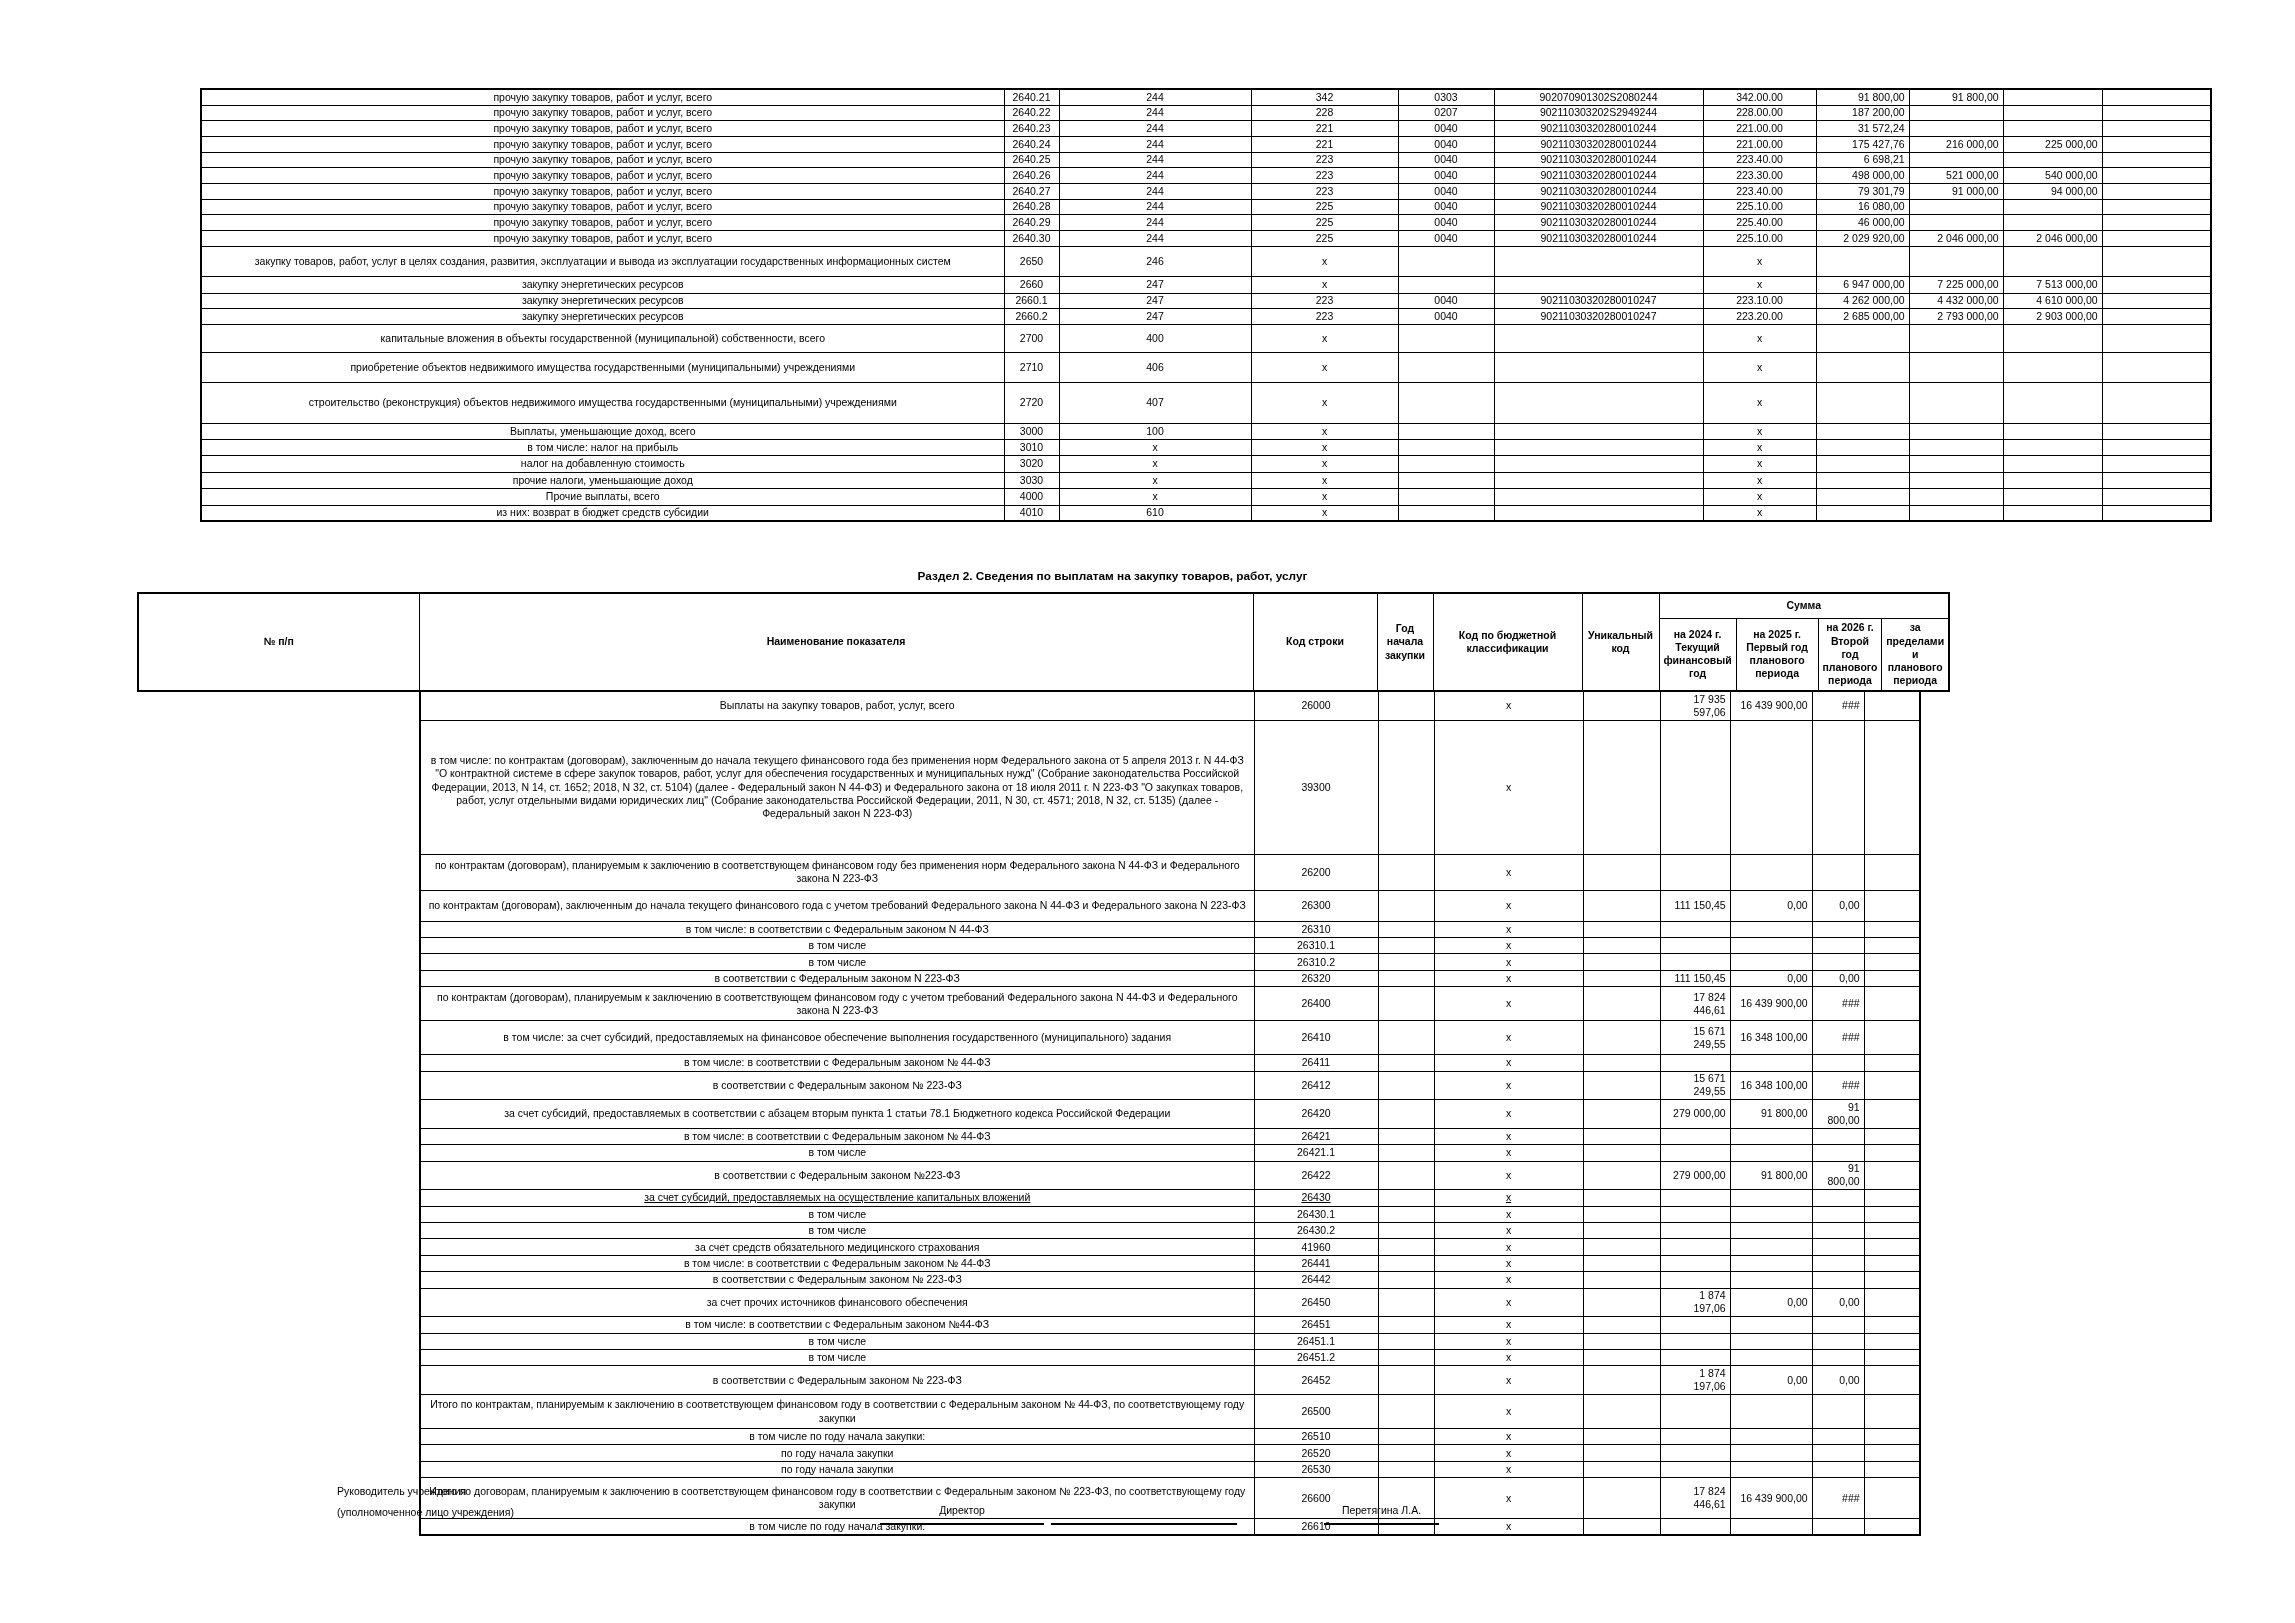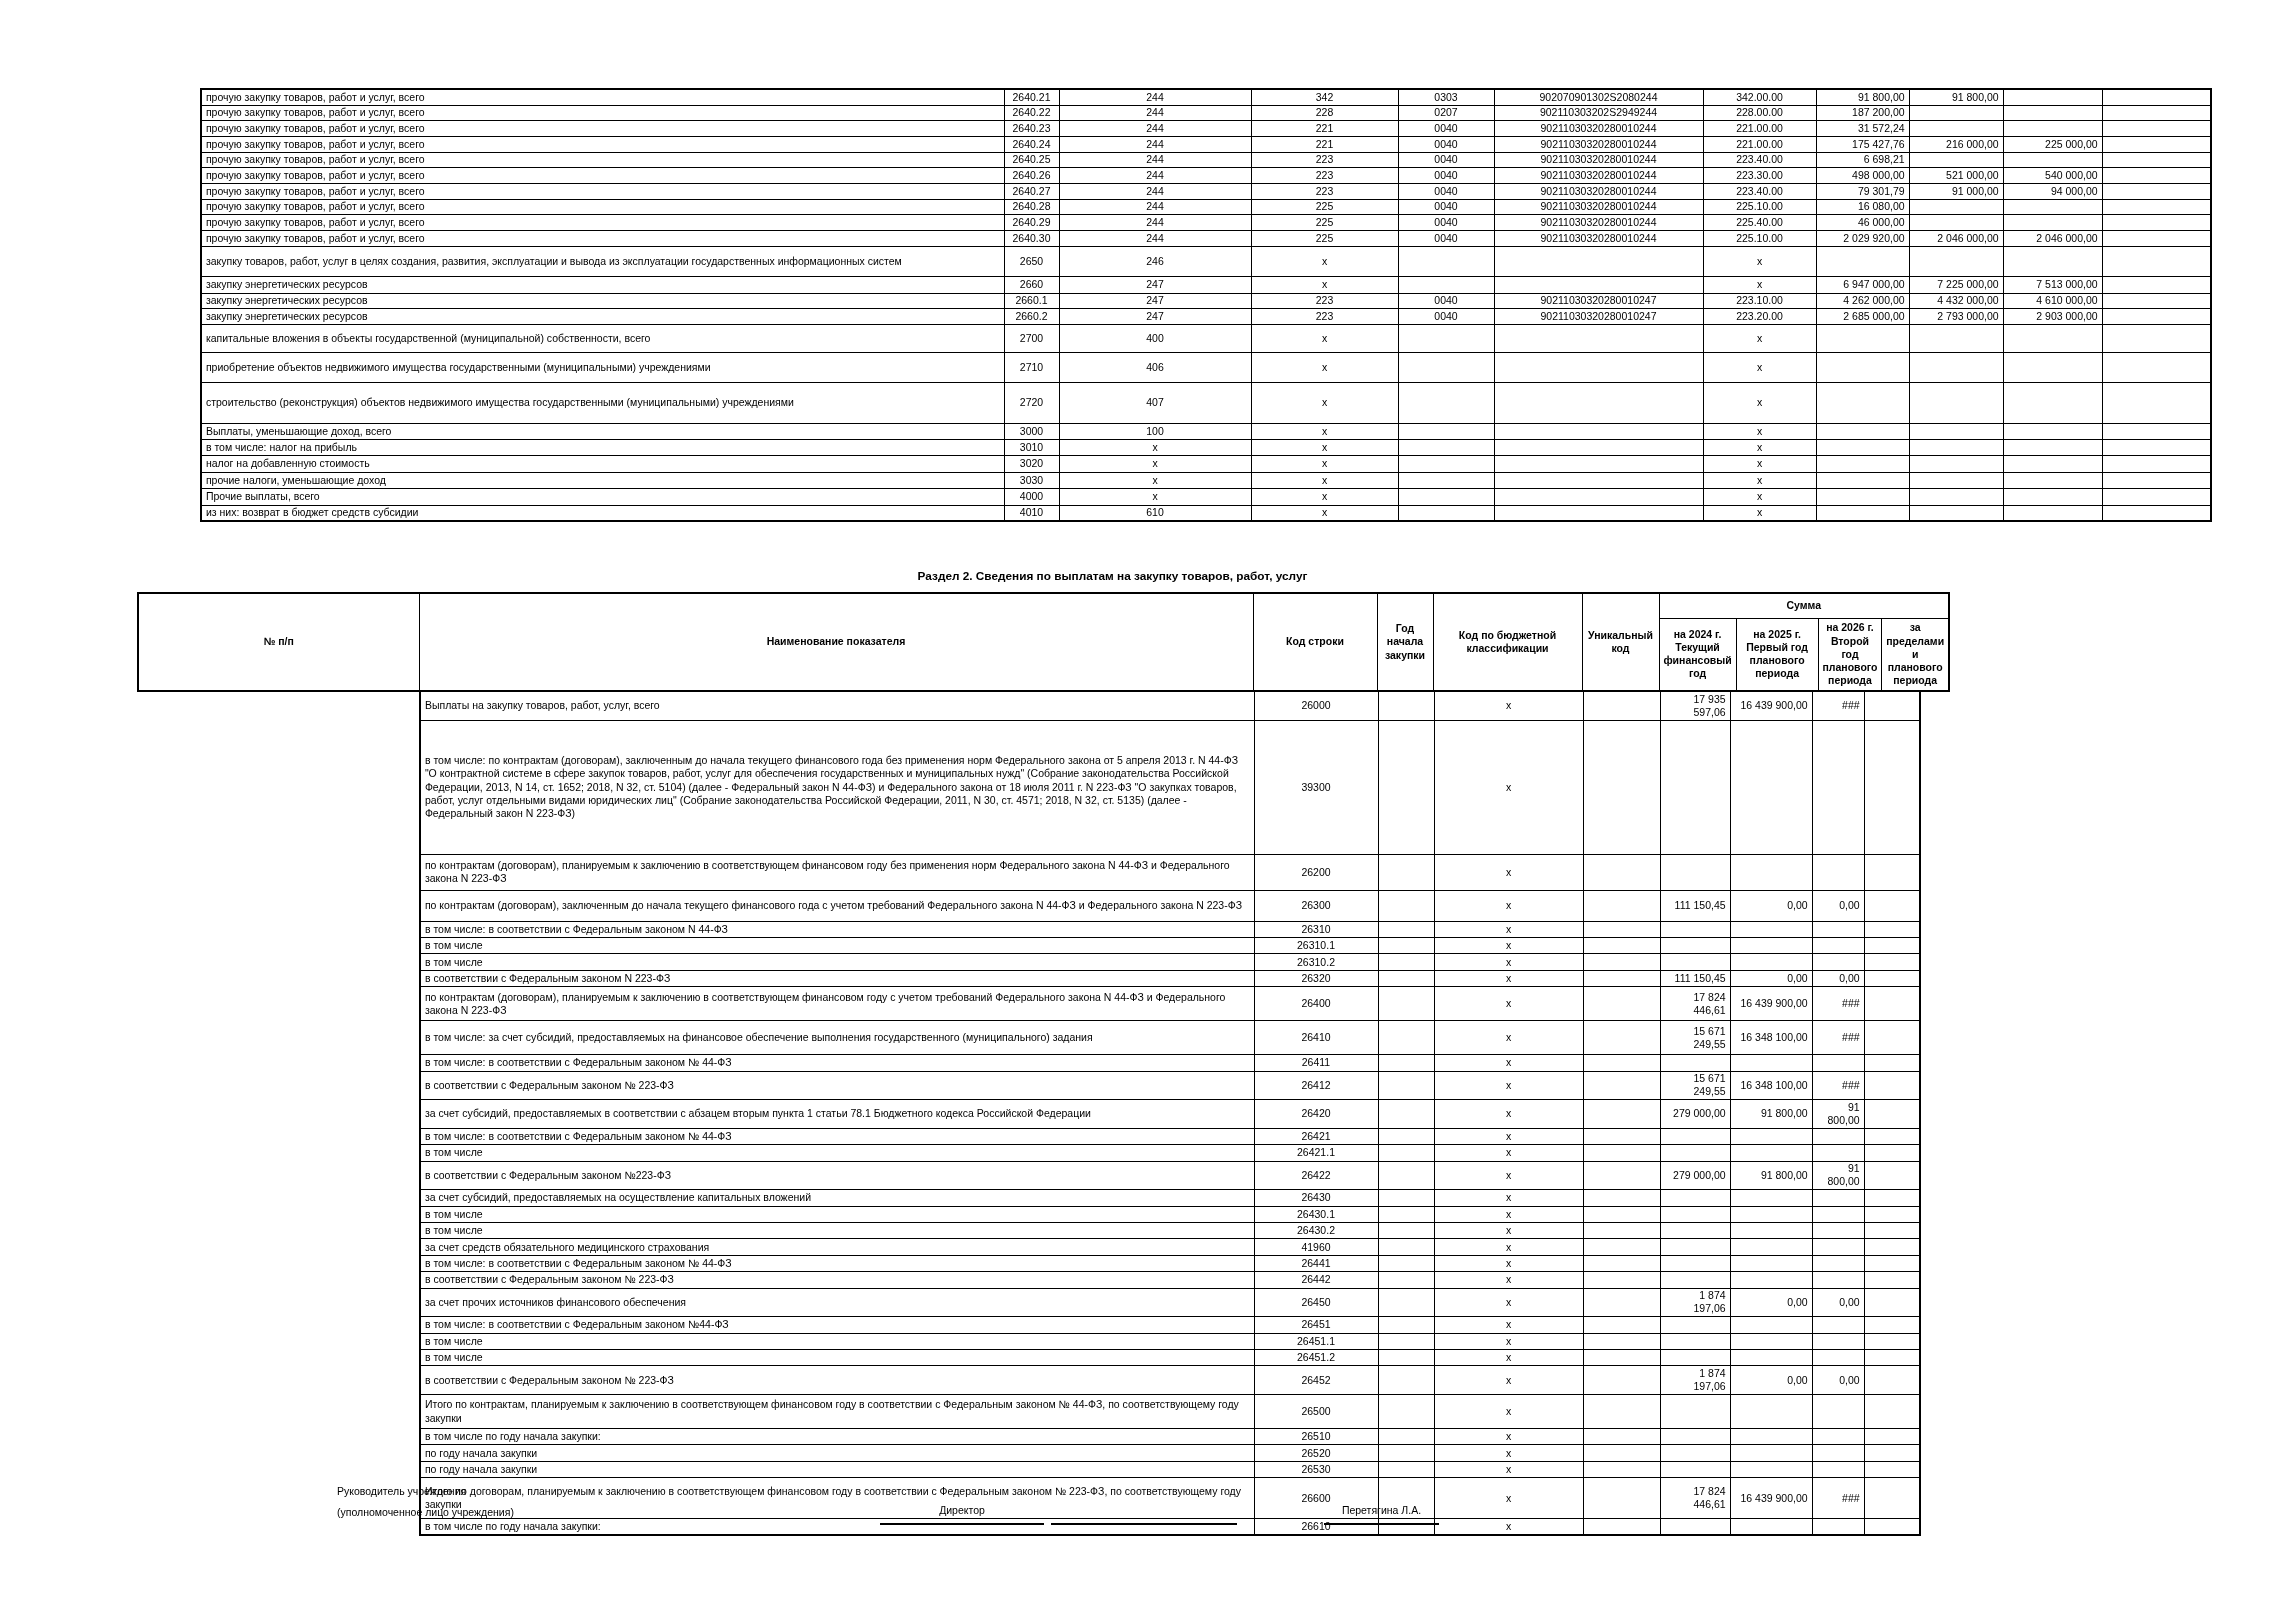--- a/index.html
+++ b/index.html
@@ -4,21 +4,21 @@
 <style>
   html,body{margin:0;padding:0;background:#fff;}
   .page{position:relative;width:2295px;height:1623px;background:#ffffff;
         font-family:"Liberation Sans",sans-serif;color:#000;font-size:10.5px;}
   table{border-collapse:collapse;table-layout:fixed;position:absolute;background:#fff;}
   td{border:1.3px solid #000;padding:0.7px 3.9px;vertical-align:middle;overflow:hidden;
      line-height:1.25;word-wrap:break-word;}
   .t1{left:200px;top:88px;border:2px solid #000;}
   .t2h{left:137px;top:592px;border:2px solid #000;}
   .t2b{left:419px;top:690px;border:2px solid #000;}
-  .nm{text-align:left;}
+  .nm{text-align:center;}
   .ctr{text-align:center;}
   .num{text-align:right;}
   .hdr{text-align:center;font-weight:bold;}
   .title{position:absolute;left:720px;top:569px;width:785px;text-align:center;
          font-weight:bold;font-size:11.8px;}
   .flabel{position:absolute;white-space:nowrap;}
   .fcenter{position:absolute;text-align:center;white-space:nowrap;}
   .sig{position:absolute;height:0;border-bottom:2px solid #000;}
 </style>
 </head>
@@ -559,21 +559,21 @@
           <td class="nm">в соответствии с Федеральным законом №223-ФЗ</td>
           <td class="ctr">26422</td>
           <td class="ctr"></td>
           <td class="ctr">x</td>
           <td class="ctr"></td>
           <td class="num">279 000,00</td>
           <td class="num">91 800,00</td>
           <td class="num">91 800,00</td>
           <td class="num"></td>
         </tr>
-        <tr style="height: 16.4px;">
+        <tr style="height: 16.4px; text-decoration: underline;">
           <td class="nm">за счет субсидий, предоставляемых на осуществление капитальных вложений</td>
           <td class="ctr">26430</td>
           <td class="ctr"></td>
           <td class="ctr">x</td>
           <td class="ctr"></td>
           <td class="num"></td>
           <td class="num"></td>
           <td class="num"></td>
           <td class="num"></td>
         </tr>

